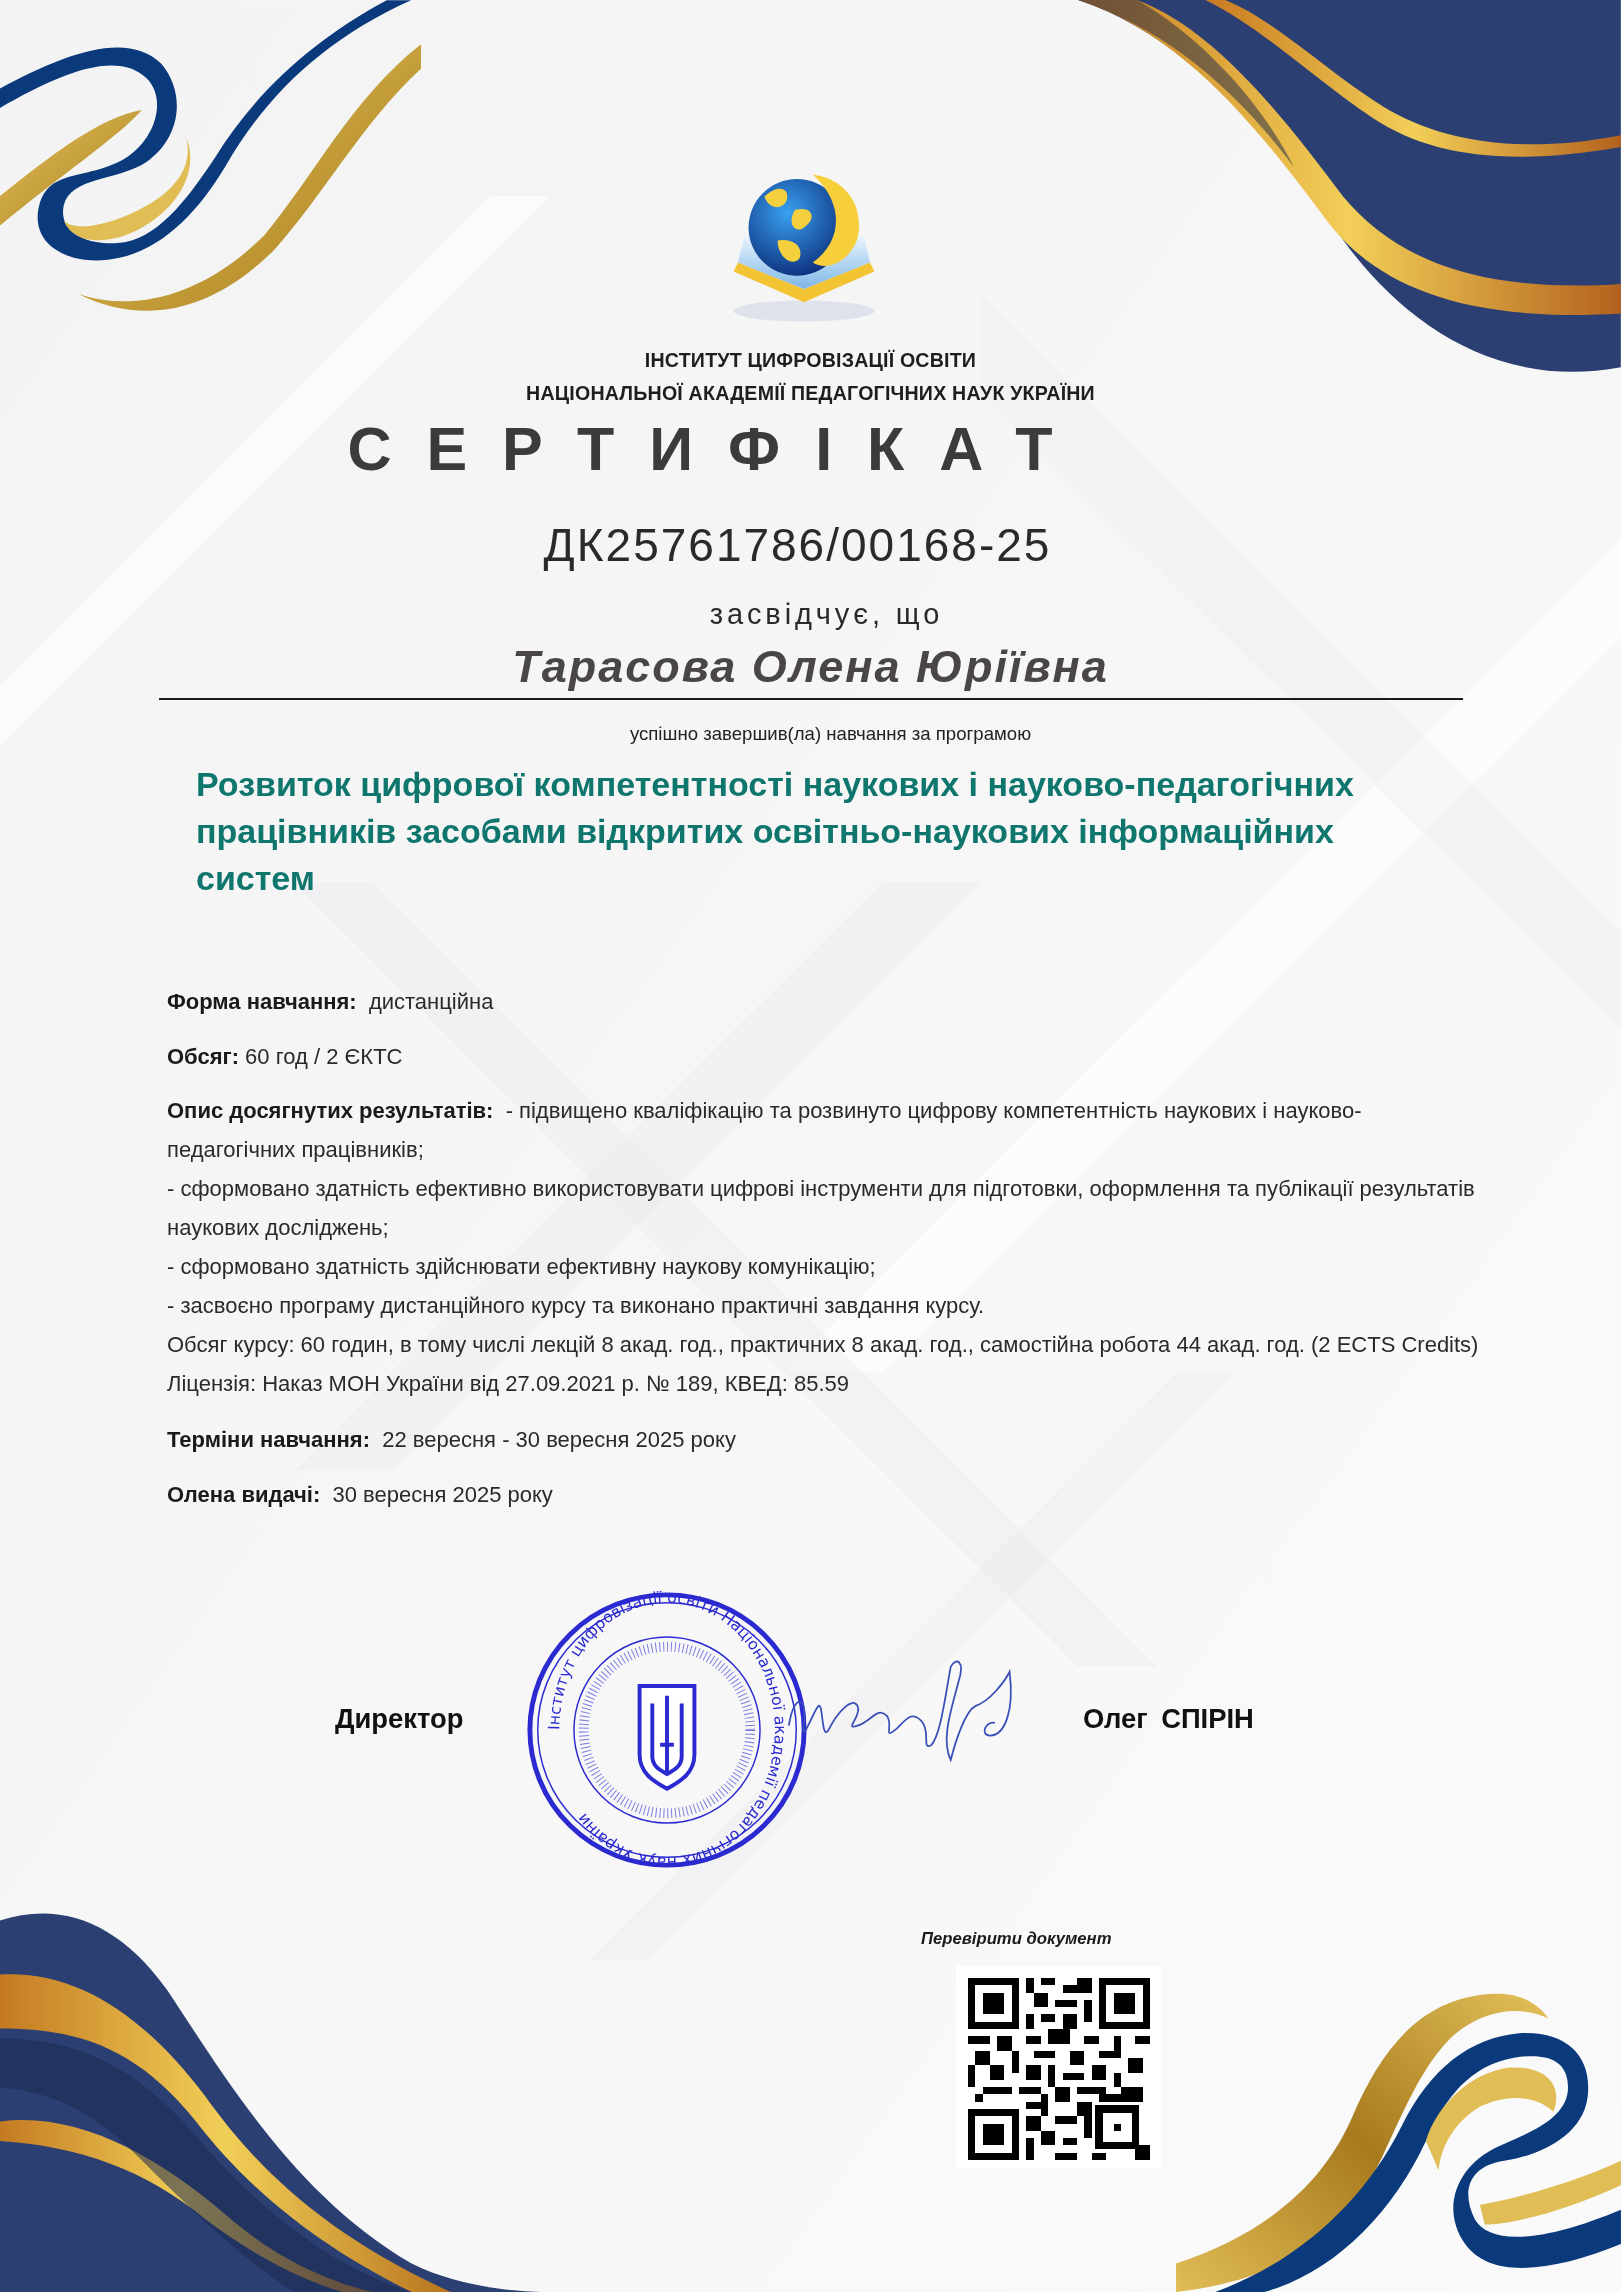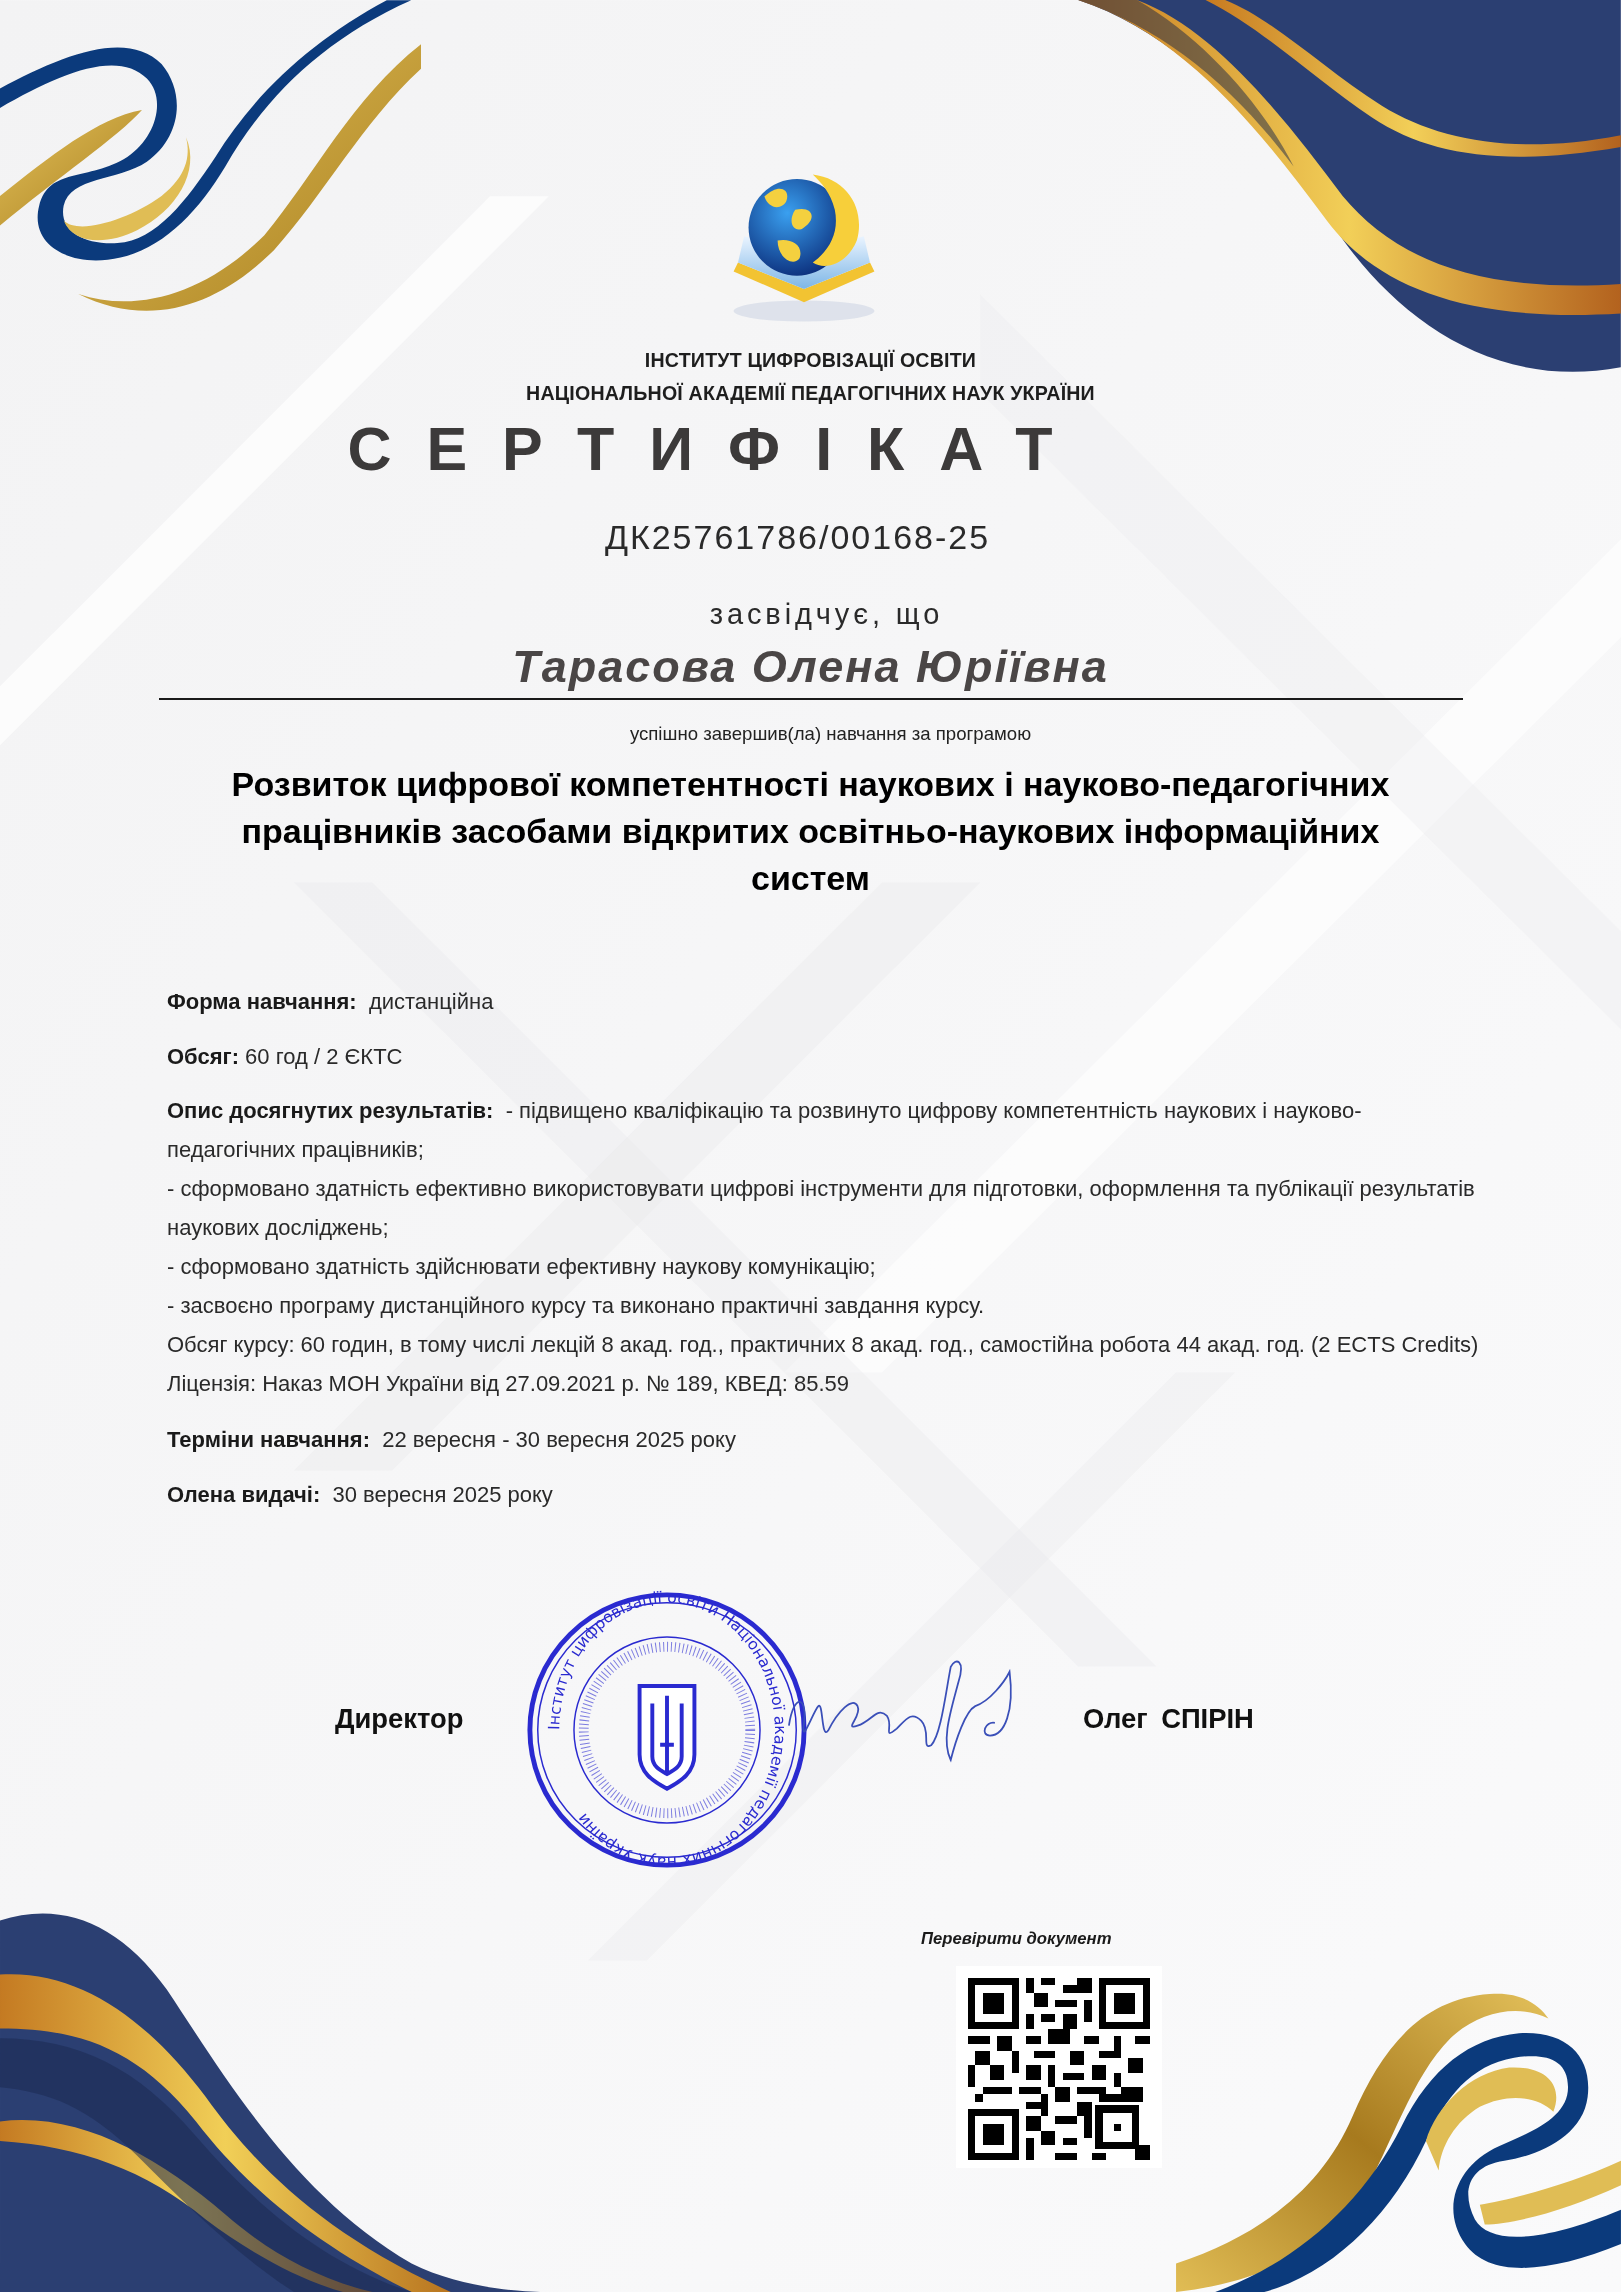--- a/index.html
+++ b/index.html
@@ -18,35 +18,35 @@
   .inst { position: absolute; left: 0; width: 1621px; text-align: center;
           font-weight: bold; font-size: 19.6px; color: #1e1e1e; letter-spacing: 0.2px; }
   .inst-1 { top: 349px; }
   .inst-2 { top: 382px; }
 
   .title { position: absolute; left: 0; width: 1400px; top: 414px; text-align: center;
            font-size: 61px; font-weight: bold; color: #3c3a3a; letter-spacing: 35px;
            padding-left: 35px; box-sizing: border-box; }
 
   .cert-number { position: absolute; left: 0; width: 1595px; top: 518px; text-align: center;
-                 font-size: 34px; color: #2a2a2a; letter-spacing: 2px; }
+                 font-size: 46px; color: #2a2a2a; letter-spacing: 2px; }
 
   .certifies { position: absolute; left: 16px; width: 1621px; top: 598px; text-align: center;
                font-size: 29px; color: #2a2a2a; letter-spacing: 3.9px; }
 
   .recipient { position: absolute; left: 0; width: 1621px; top: 641px; text-align: center;
                font-size: 45px; font-style: italic; font-weight: bold; color: #4a4646; letter-spacing: 2px; }
 
   .name-line { position: absolute; left: 159px; width: 1304px; top: 698px; height: 2px; background: #1a1a1a; }
 
   .completed { position: absolute; left: 0; width: 1621px; top: 723px; text-align: center;
                font-size: 18.6px; color: #222; margin-left: 20px; }
 
-  .program { position: absolute; left: 196px; width: 1229px; top: 761px; text-align: center;
-             font-size: 34px; font-weight: bold; color: #000000; line-height: 47px; }
+  .program { position: absolute; left: 196px; width: 1229px; top: 761px; 
+             font-size: 34px; font-weight: bold; color: #0f766e; line-height: 47px; }
 
   .details { position: absolute; left: 167px; width: 1313px; top: 982px; font-size: 22px; color: #2a2a2a; }
   .row { margin: 0; }
   .row b { color: #1a1a1a; }
   .r-form { line-height: 39px; margin-bottom: 15.7px; }
   .r-vol { line-height: 39px; margin-bottom: 15.7px; }
   .r-desc { line-height: 39px; }
   .r-terms { line-height: 39px; margin-top: 17px; margin-bottom: 15.7px; }
   .r-date { line-height: 39px; }
 

